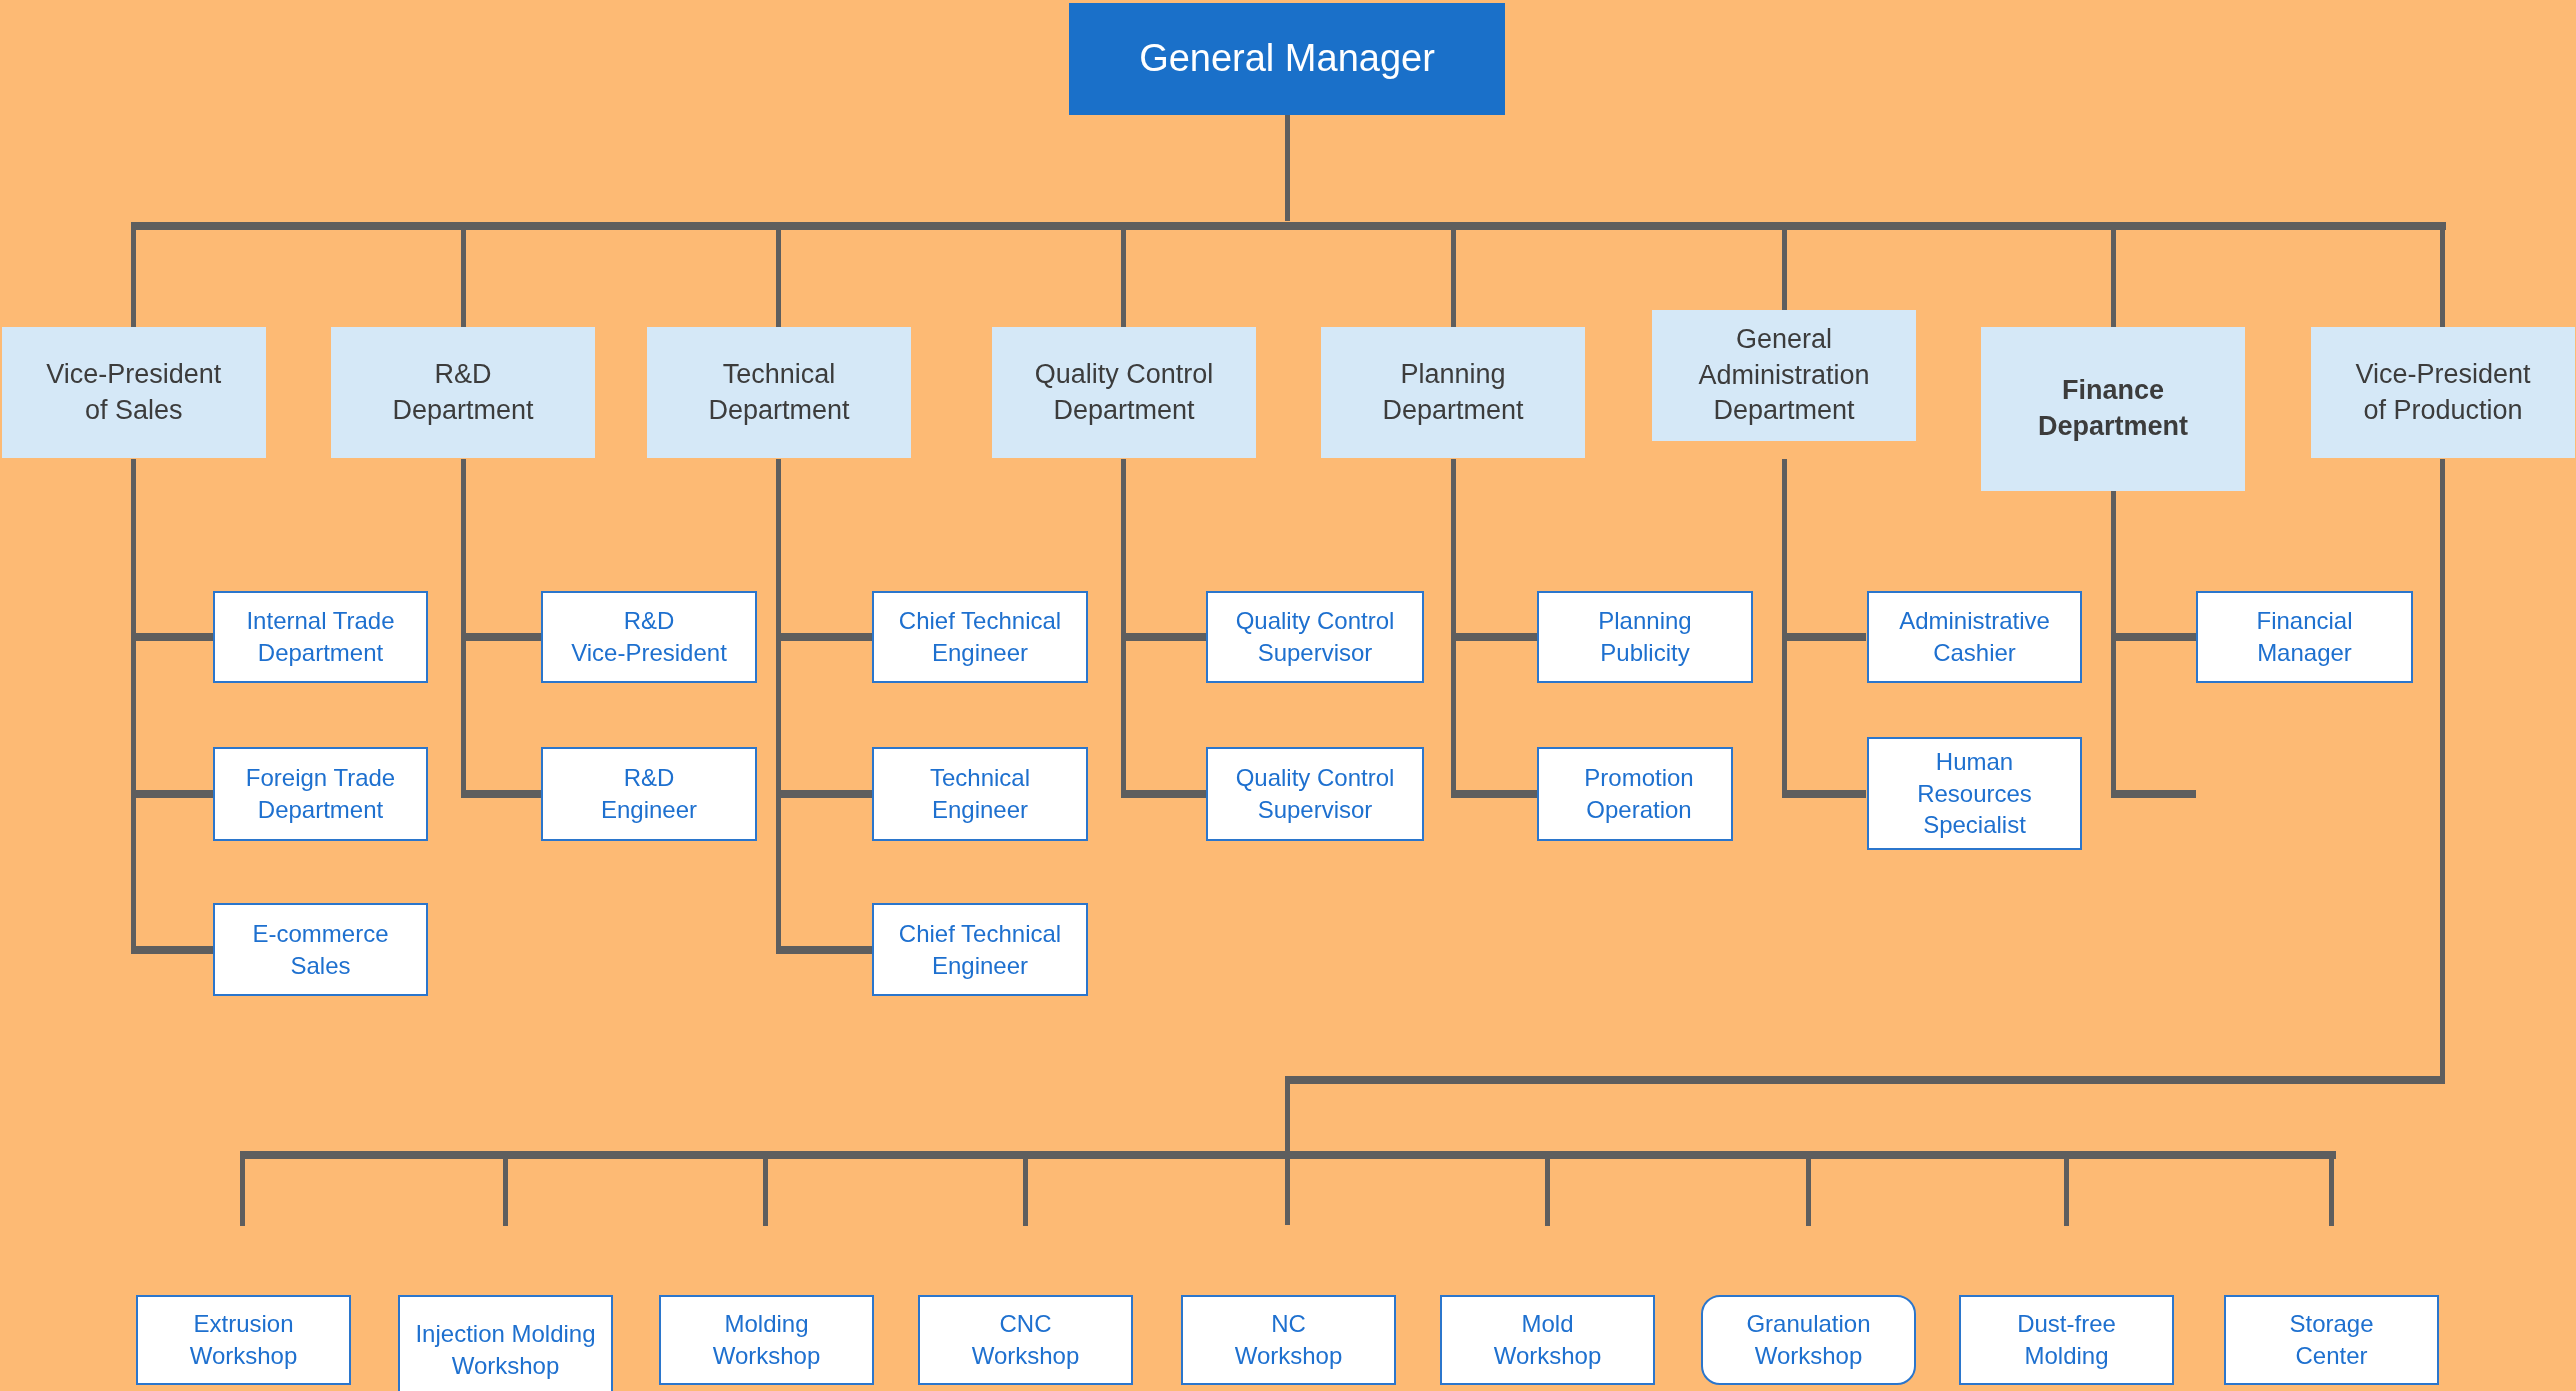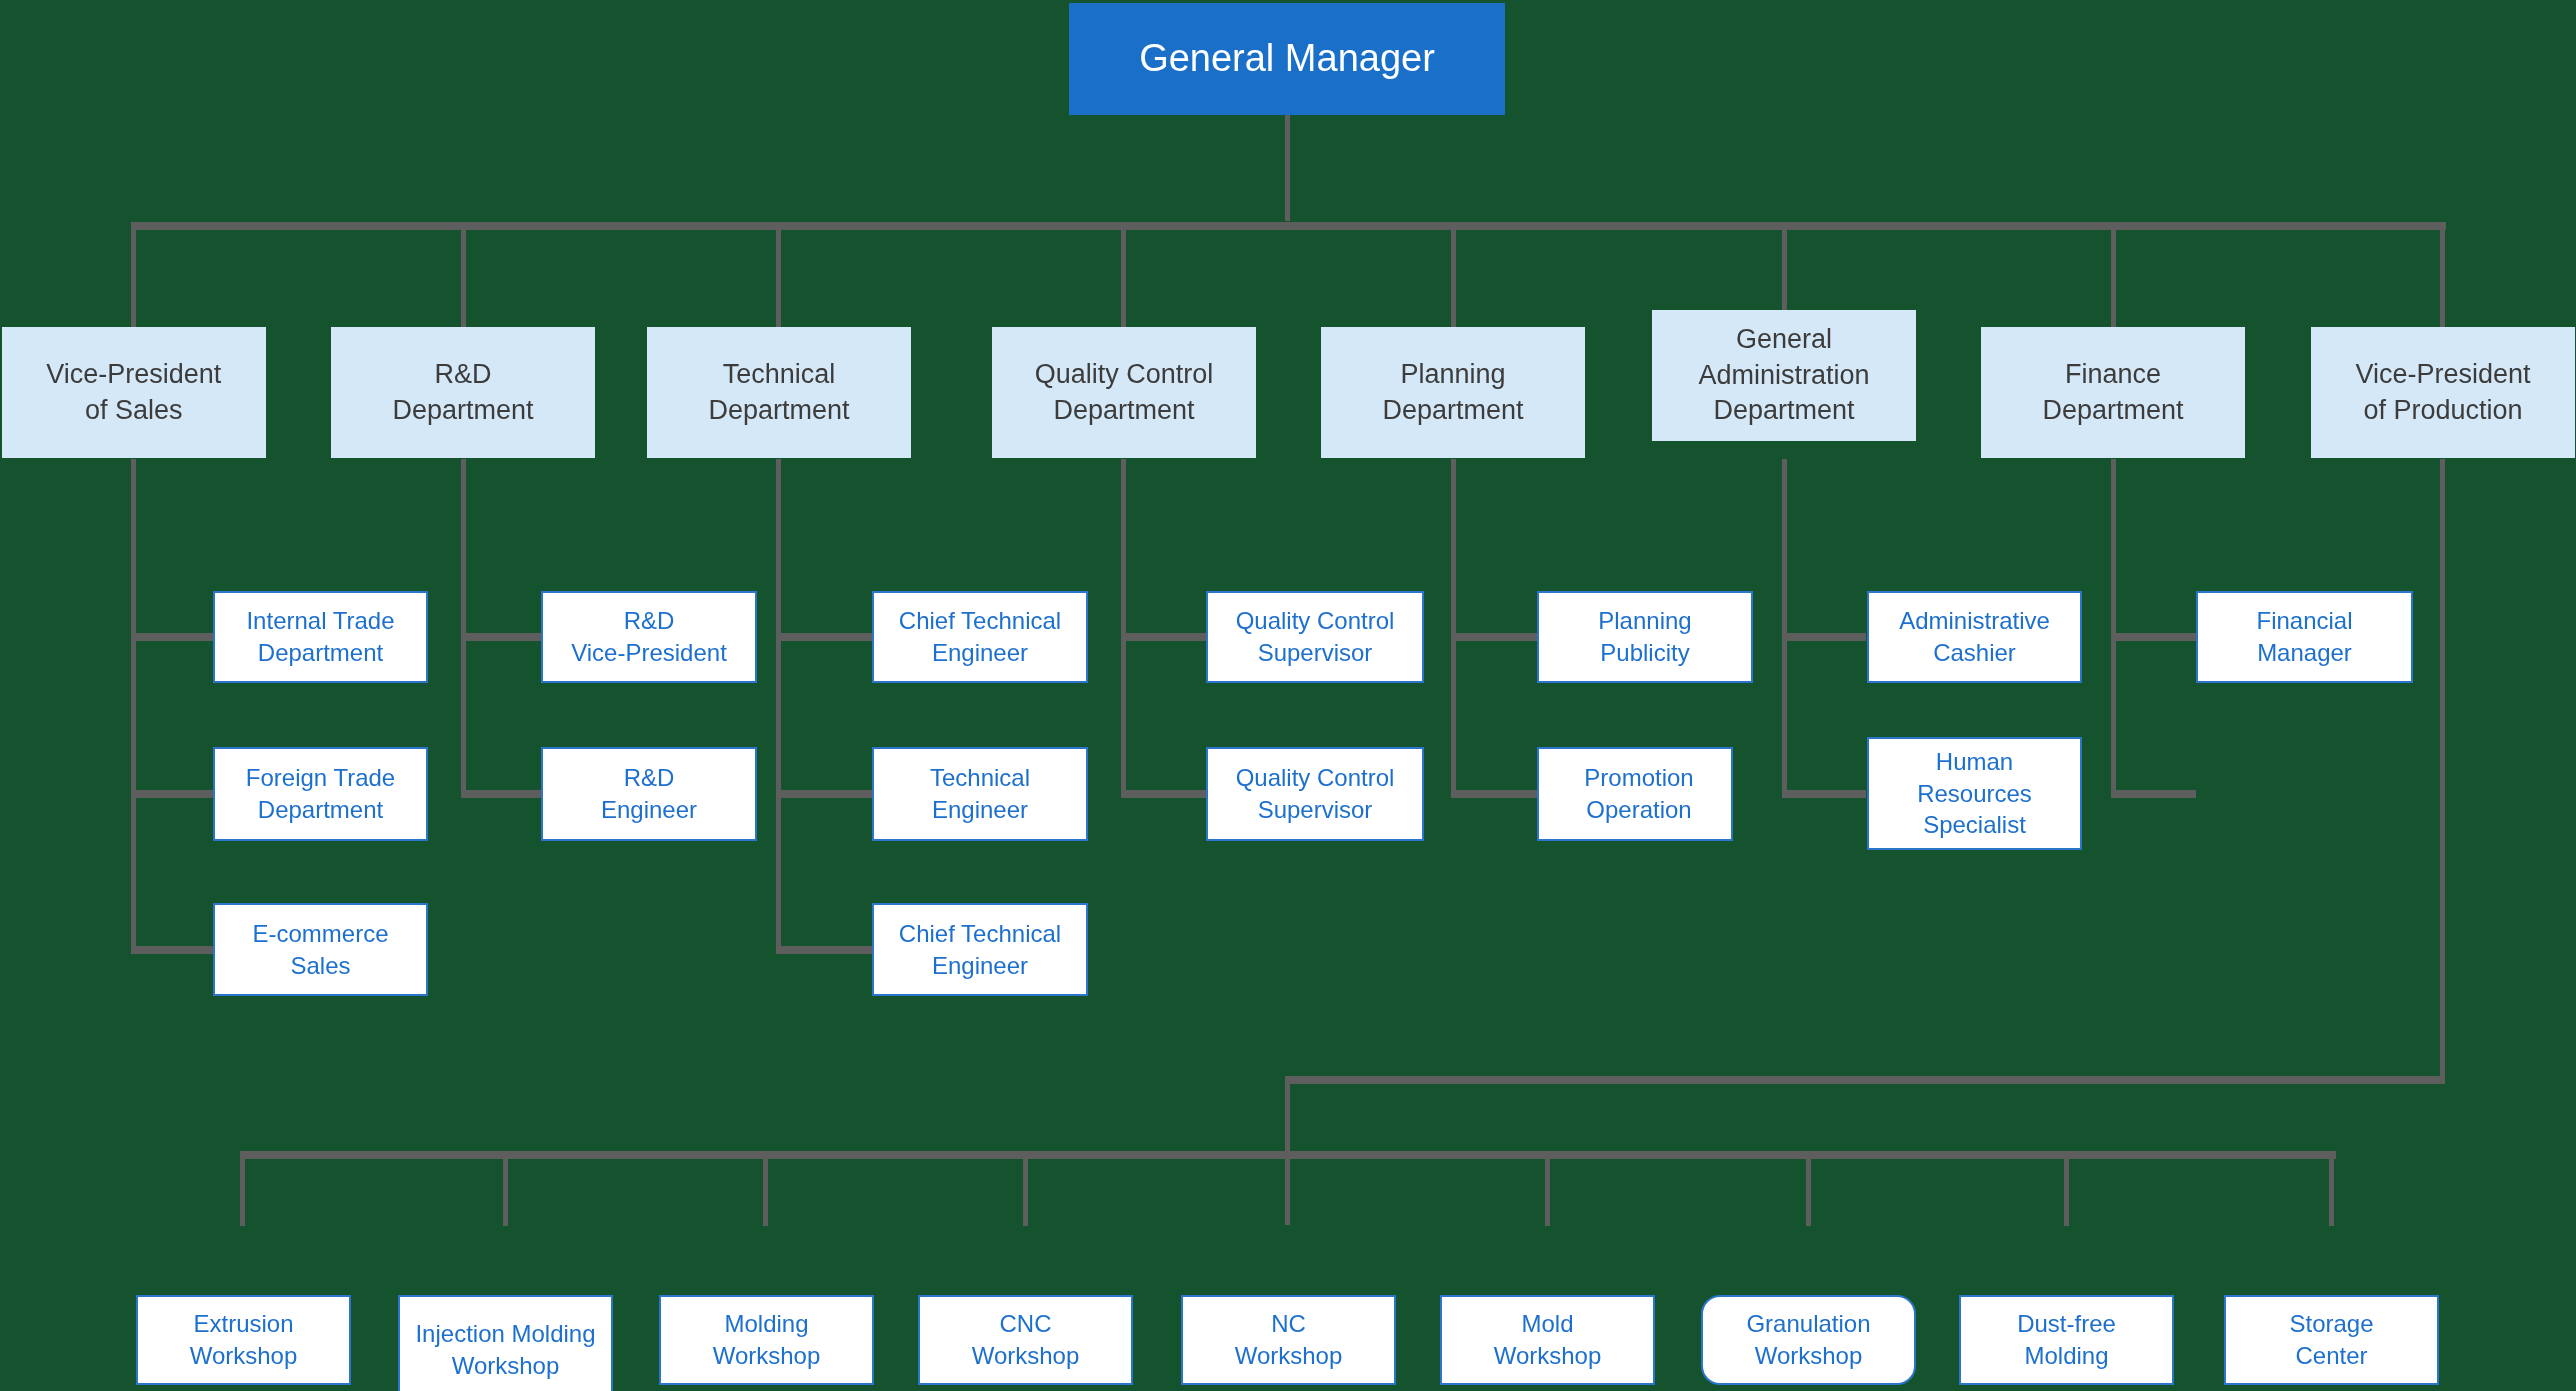--- a/index.html
+++ b/index.html
@@ -1,17 +1,17 @@
 <!DOCTYPE html>
 <html style="font-size:13.7px"><head>
 <meta charset="utf-8">
 <title>Organization Chart</title>
 <style>
   html,body{margin:0;padding:0;background:#ffffff;}
-  .canvas{position:relative;width:2576px;height:1391px;background:#14532d;overflow:hidden;
+  .canvas{position:relative;width:2576px;height:1391px;background:#fdba74;overflow:hidden;
           font-family:"Liberation Sans","DejaVu Sans",sans-serif;}
   .line{position:absolute;background:#5e5e5e;}
   .box{position:absolute;display:flex;align-items:center;justify-content:center;text-align:center;box-sizing:border-box;}
   .lbl{white-space:pre-line;display:block;}
   .root{background:#1a70c9;color:#ffffff;font-size:38px;line-height:1.25;}
   .dept{background:#d5e8f7;color:#3c3c3c;font-size:27px;line-height:1.32;}
   .child{background:#ffffff;border:2.6px solid #2b76cc;color:#1e70cf;font-size:24px;line-height:1.32;}
 </style>
 </head>
 <body>
@@ -91,21 +91,21 @@
   </div>
   <div class="box dept" style="left:1321px;top:327px;width:264px;height:131px;">
     <span class="lbl">Planning
 Department</span>
   </div>
   <div class="box dept" style="left:1652px;top:310px;width:264px;height:131px;">
     <span class="lbl">General
 Administration
 Department</span>
   </div>
-  <div class="box dept" style="left:1981px;top:327px;width:264px;height:131px;">
+  <div class="box dept" style="left:1981px;top:327px;width:264px;height:164px;font-weight:bold;">
     <span class="lbl">Finance
 Department</span>
   </div>
   <div class="box dept" style="left:2311px;top:327px;width:264px;height:131px;">
     <span class="lbl">Vice-President
 of Production</span>
   </div>
 
   <div class="box child" style="left:213px;top:591px;width:215px;height:92px;">
     <span class="lbl">Internal Trade

